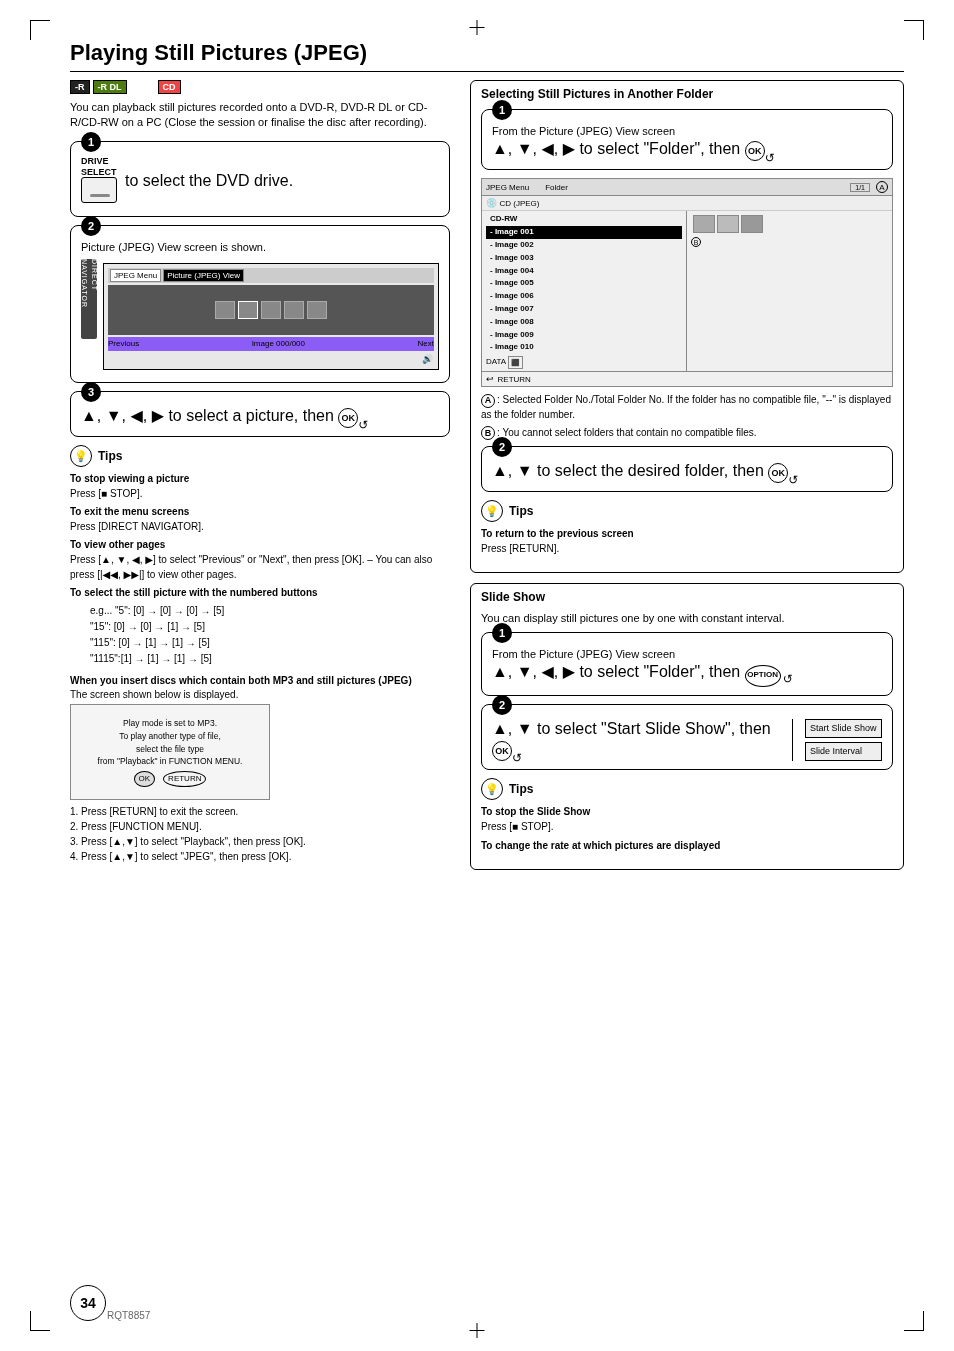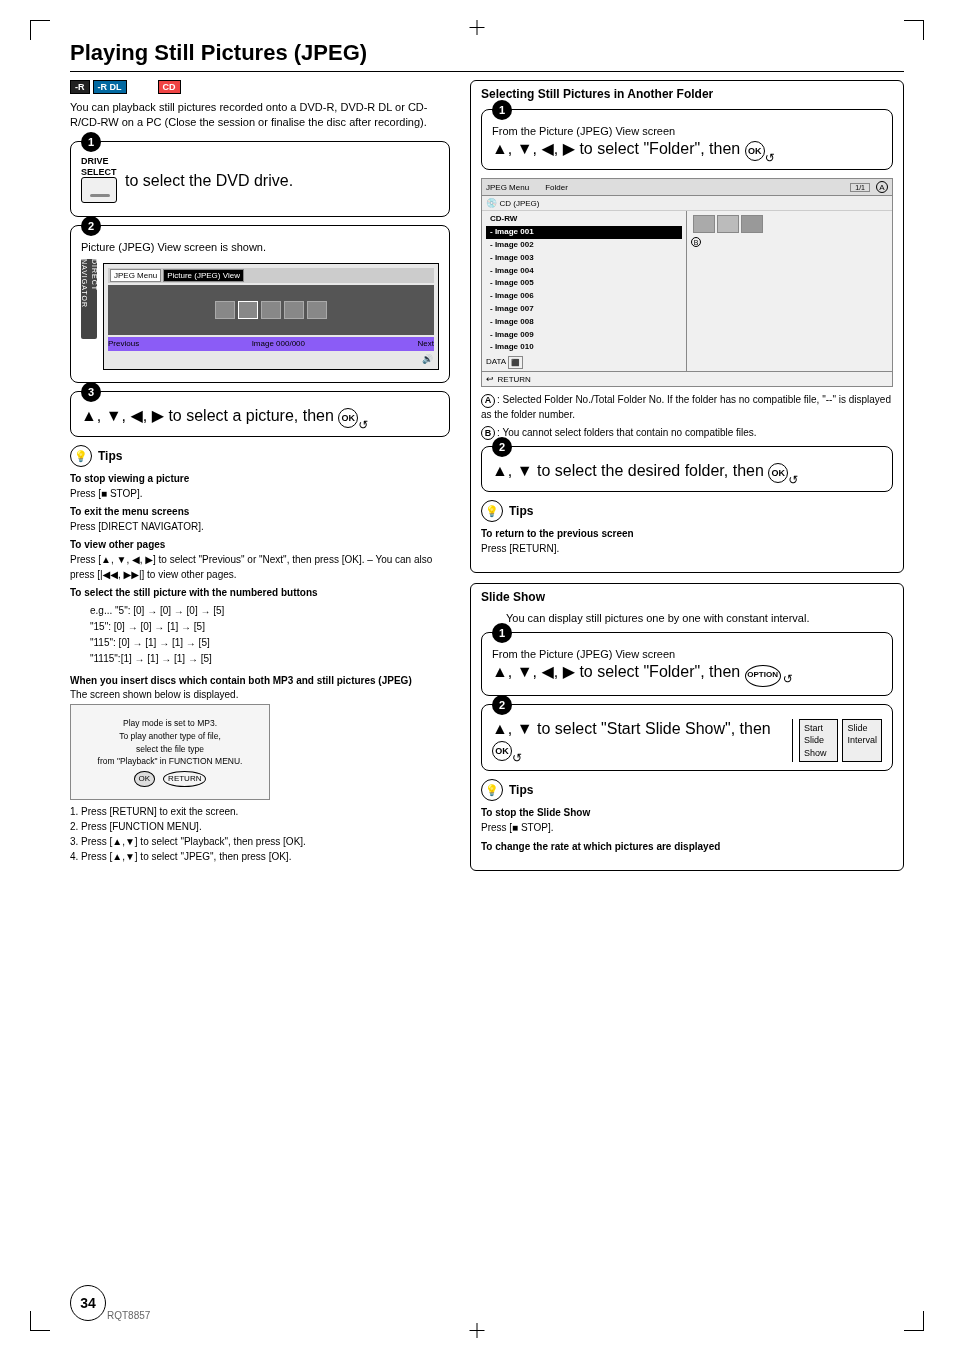--- a/index.html
+++ b/index.html
@@ -58,21 +58,21 @@
       gap: 3px;
       margin-bottom: 6px;
     }
     .badge {
       font-size: 9px;
       font-weight: bold;
       padding: 1px 4px;
       border: 1.5px solid #000;
     }
     .badge-r { background: #222; color: #fff; }
-    .badge-rdl { background: #0369a1; color: #fff; }
+    .badge-rdl { background: #4d7c0f; color: #fff; }
     .badge-cd { background: #ef4444; color: #fff; margin-left: 28px; }
 
     .intro-text { font-size: 11px; margin-bottom: 10px; line-height: 1.4; }
 
     
     .step-box {
       border: 1.5px solid #000;
       border-radius: 8px;
       padding: 8px 10px;
       margin-bottom: 8px;
@@ -328,24 +328,24 @@
     
     .step2-with-panel {
       display: flex;
       align-items: stretch;
       gap: 0;
     }
     .step2-main { flex: 1; }
     .step2-side {
       width: 90px;
       border-left: 1px solid #000;
-      padding-left: 6px;
+      padding-left: 12px;
       font-size: 9px;
       display: flex;
-      flex-direction: row;
+      flex-direction: column;
       gap: 4px;
       justify-content: center;
     }
     .side-btn {
       border: 1px solid #000;
       padding: 2px 4px;
       font-size: 9px;
       background: #eee;
     }
 
@@ -622,21 +622,21 @@
           </div>
           <div class="tips-content">
             <p><span class="tip-title">To return to the previous screen</span><br>
             <span>Press [RETURN].</span></p>
           </div>
         </div>
       </div>
 
       <div class="section-box">
         <div class="section-title">Slide Show</div>
-        <p style="font-size:11px; margin-bottom:8px;margin-left:25px;">You can display still pictures one by one with constant interval.</p>
+        <p style="font-size:11px; margin-bottom:8px;">You can display still pictures one by one with constant interval.</p>
 
         <div class="step-box">
           <span class="step-num">1</span>
           <div class="step-content">
             <p style="font-size:11px;">From the Picture (JPEG) View screen</p>
             <p class="step-large">▲, ▼, ◀, ▶ to select "Folder", then <span style="display:inline-flex; align-items:center; gap:2px;">
                   <span class="option-btn">OPTION</span>
                   <span class="swirl">↺</span>
                 </span></p>
           </div>

